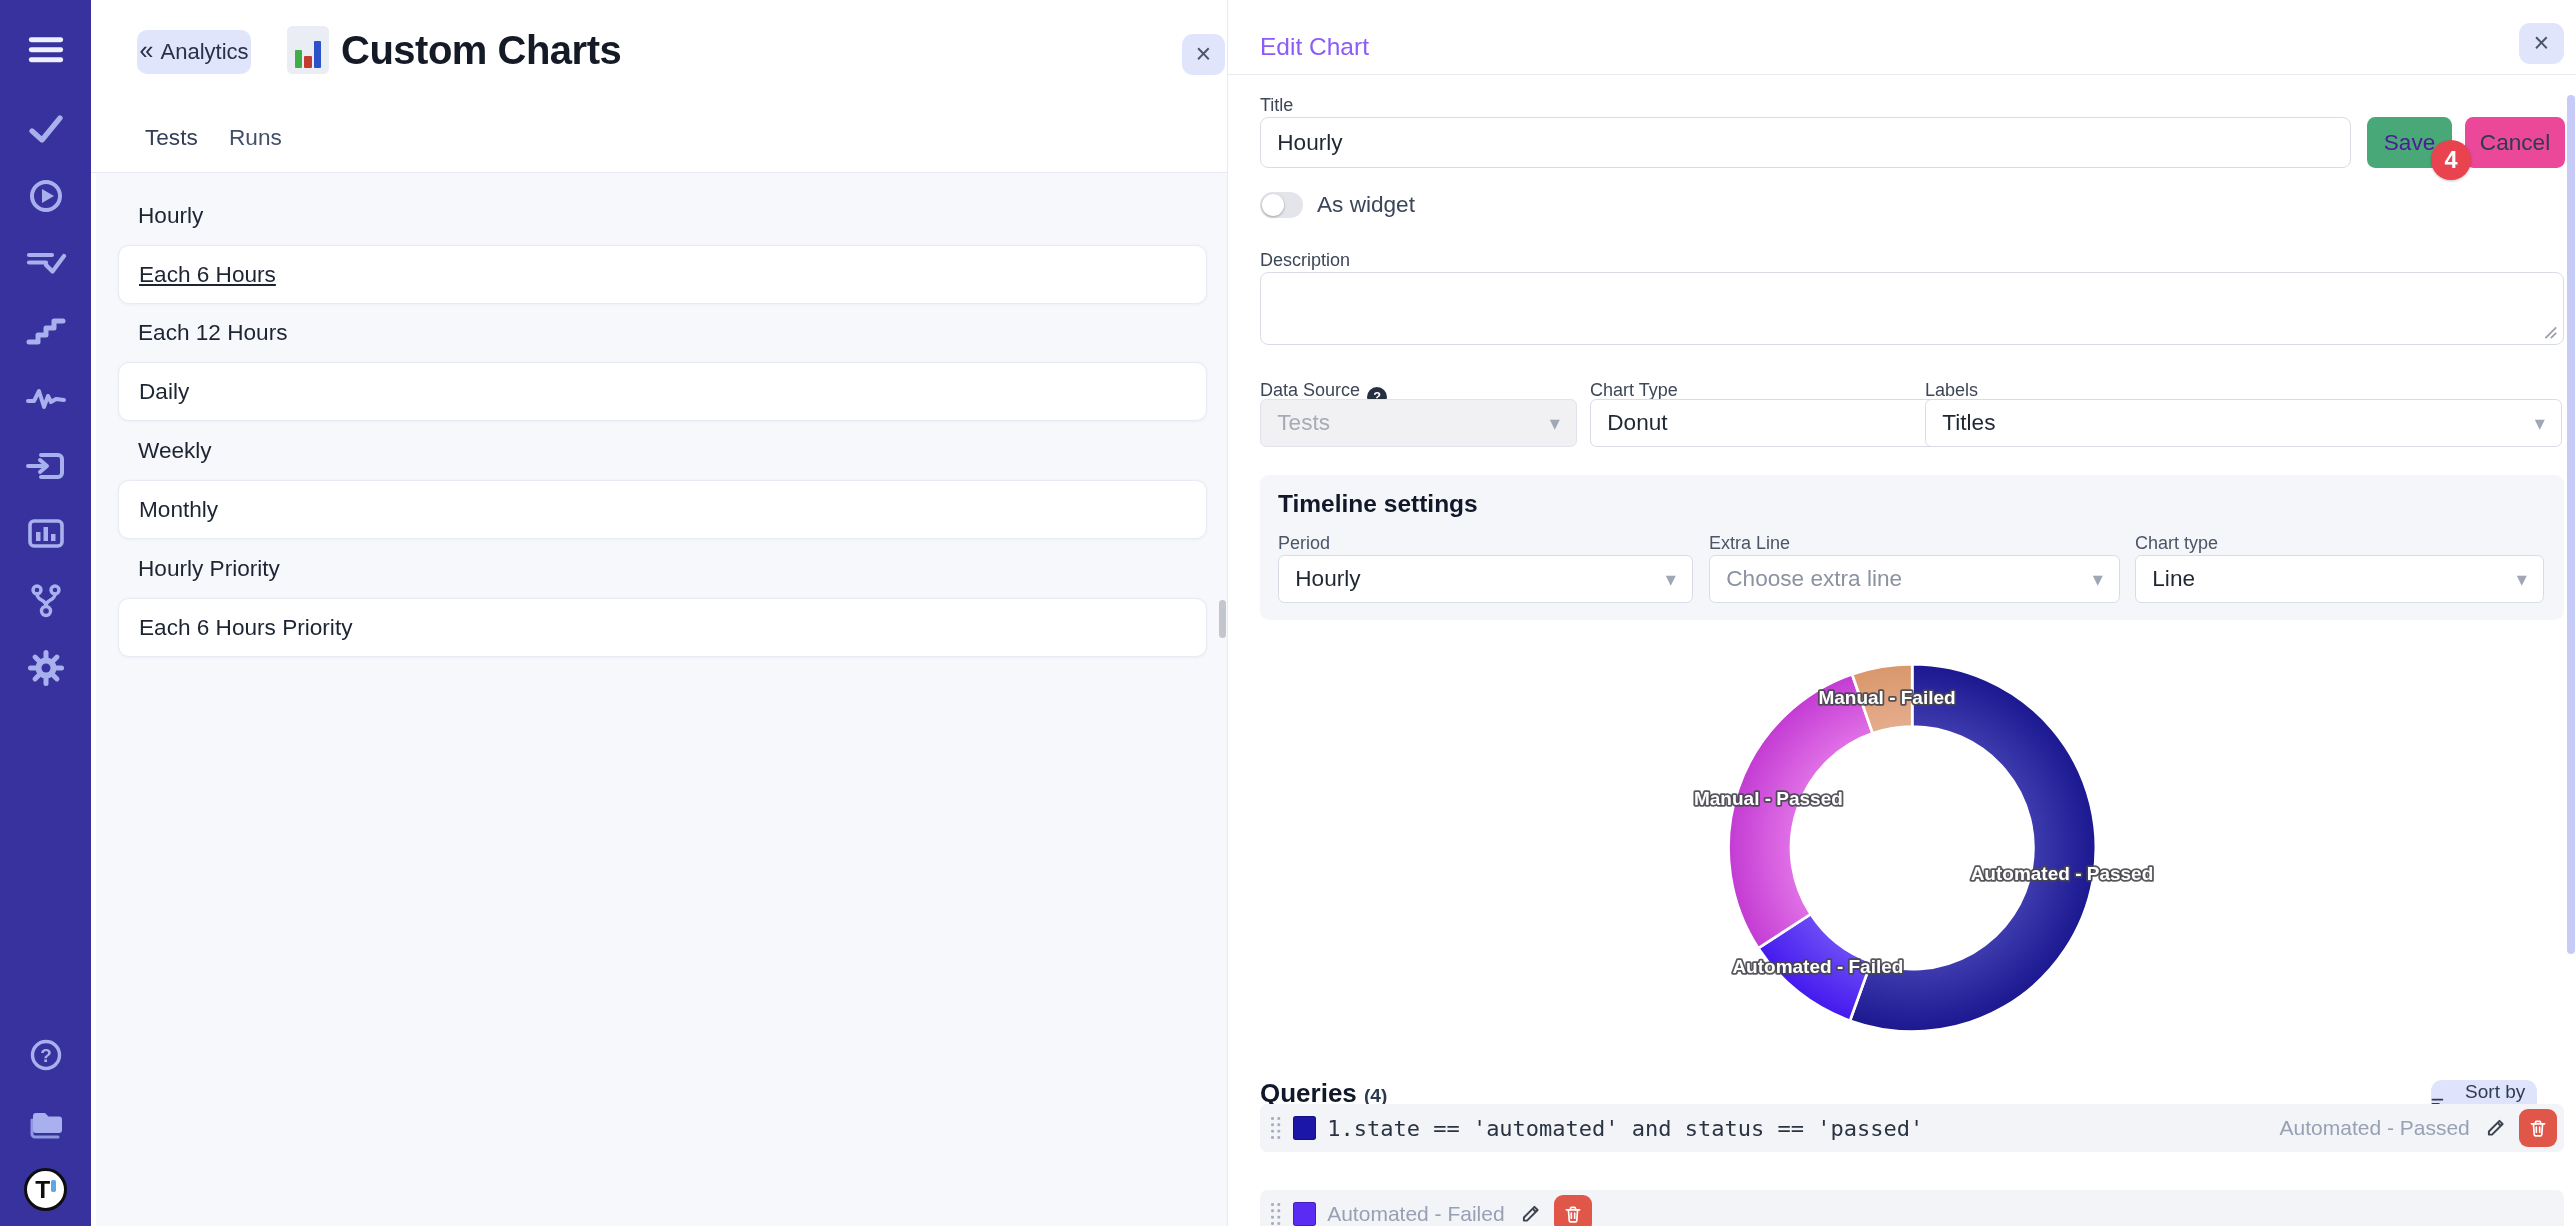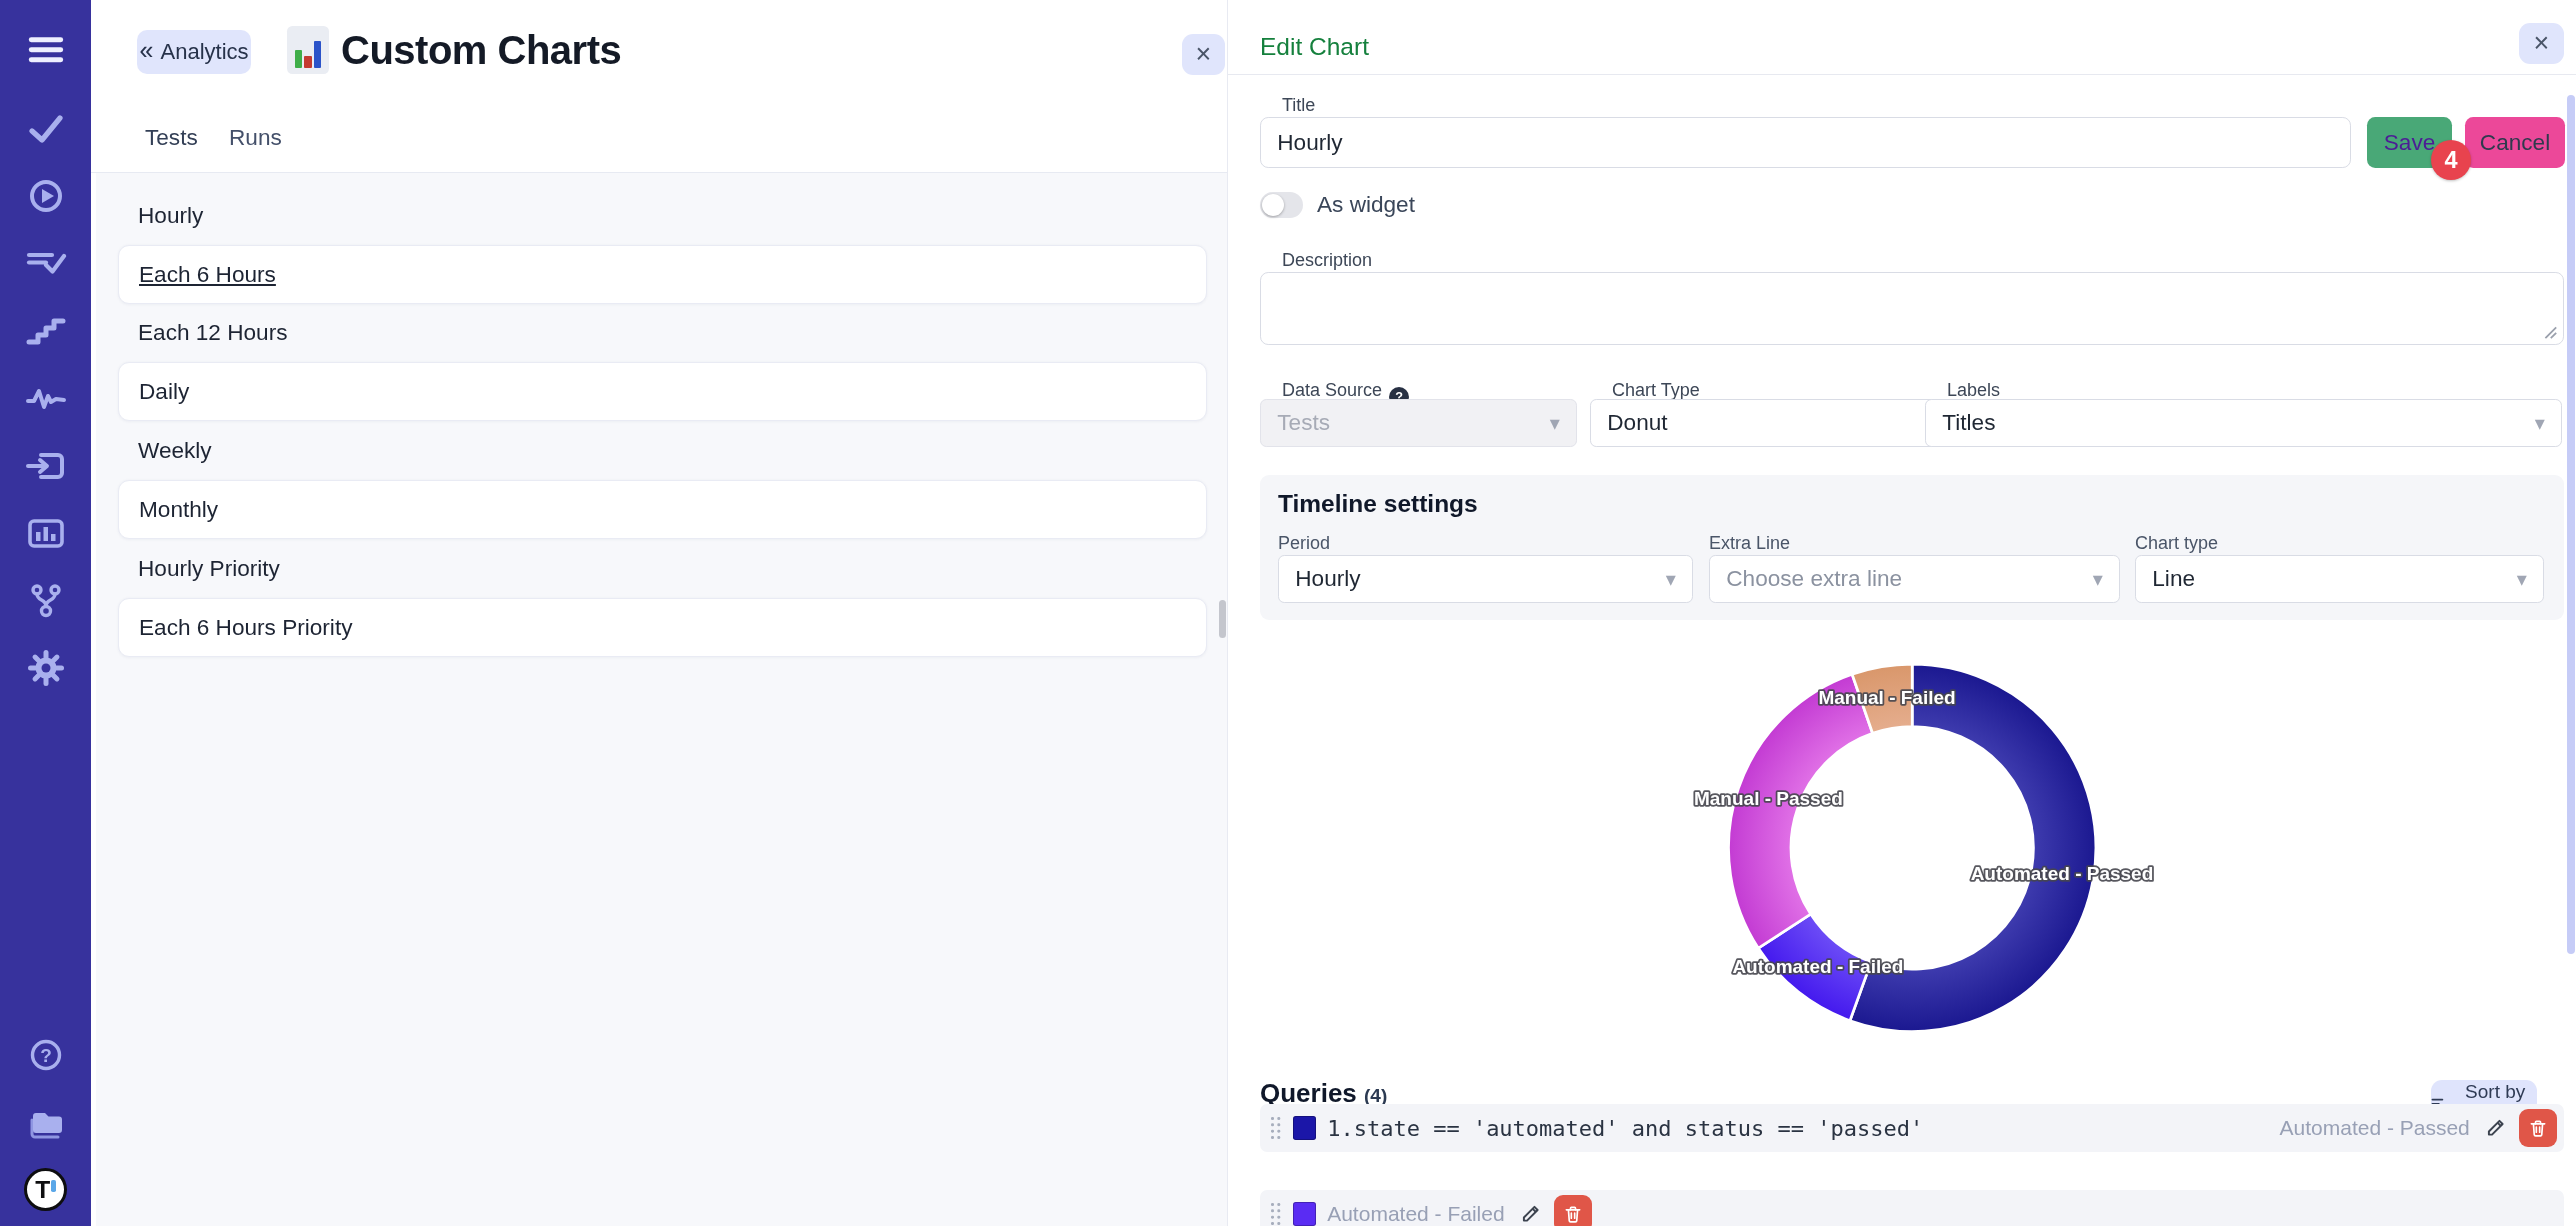--- a/index.html
+++ b/index.html
@@ -46,26 +46,26 @@
   .list-row { position:absolute; left:27px; width:1089px; height:59px; display:flex; align-items:center;
               padding-left:20px; font-size:22.6px; color:#1d2433; cursor:pointer; }
   .list-row.card { background:#fff; border:0.9px solid #e9ebf4; border-radius:11px;
                    box-shadow:0 0.9px 2.7px rgba(40,50,100,0.05); }
   #left-scroll { position:absolute; left:1128px; top:600px; width:7.2px; height:38px;
                  background:#c4c6cd; border-radius:3.6px; cursor:pointer; }
 
   
   #right-panel { position:absolute; left:1227px; top:0; width:1349px; height:1226px; background:#fff;
                  border-left:0.9px solid #e8eaf2; }
-  #edit-title { position:absolute; left:32px; top:33px; font-size:24.5px; font-weight:500; color:#15803d; }
+  #edit-title { position:absolute; left:32px; top:33px; font-size:24.5px; font-weight:500; color:#8b5cf6; }
   #edit-divider { position:absolute; left:0; top:74px; width:1349px; height:0.9px; background:#e7e9f0; }
   #edit-close { position:absolute; left:1291px; top:22.6px; width:45px; height:41px; background:#e0e5fc;
                 border:none; border-radius:11px; font-size:27px; color:#4a5568; cursor:pointer;
                 display:flex; align-items:center; justify-content:center; }
-  .fld-label { position:absolute; font-size:18px; color:#3d4757;margin-left:22px; }
+  .fld-label { position:absolute; font-size:18px; color:#3d4757; }
   #title-input { position:absolute; left:32px; top:117px; width:1091px; height:51px;
                  border:0.9px solid #d9dce5; border-radius:8.2px; padding:0 16.3px; font-size:22.6px;
                  color:#1f2733; font-family:"Liberation Sans",sans-serif; outline:none; }
   #save-btn { position:absolute; left:1139px; top:117px; width:85px; height:51px; background:#49a877;
               color:#4c1d95; border:none; border-radius:8.2px; font-size:22.6px; cursor:pointer; }
   #cancel-btn { position:absolute; left:1237px; top:117px; width:100px; height:51px; background:#ec4899;
               color:#2f3a4e; border:none; border-radius:8.2px; font-size:22.6px; cursor:pointer; }
   #save-badge { position:absolute; left:1203px; top:140px; width:40px; height:40px; background:#e8434e;
               border-radius:50%; color:#fff; font-size:23.5px; font-weight:bold; display:flex;
               align-items:center; justify-content:center; z-index:3;

